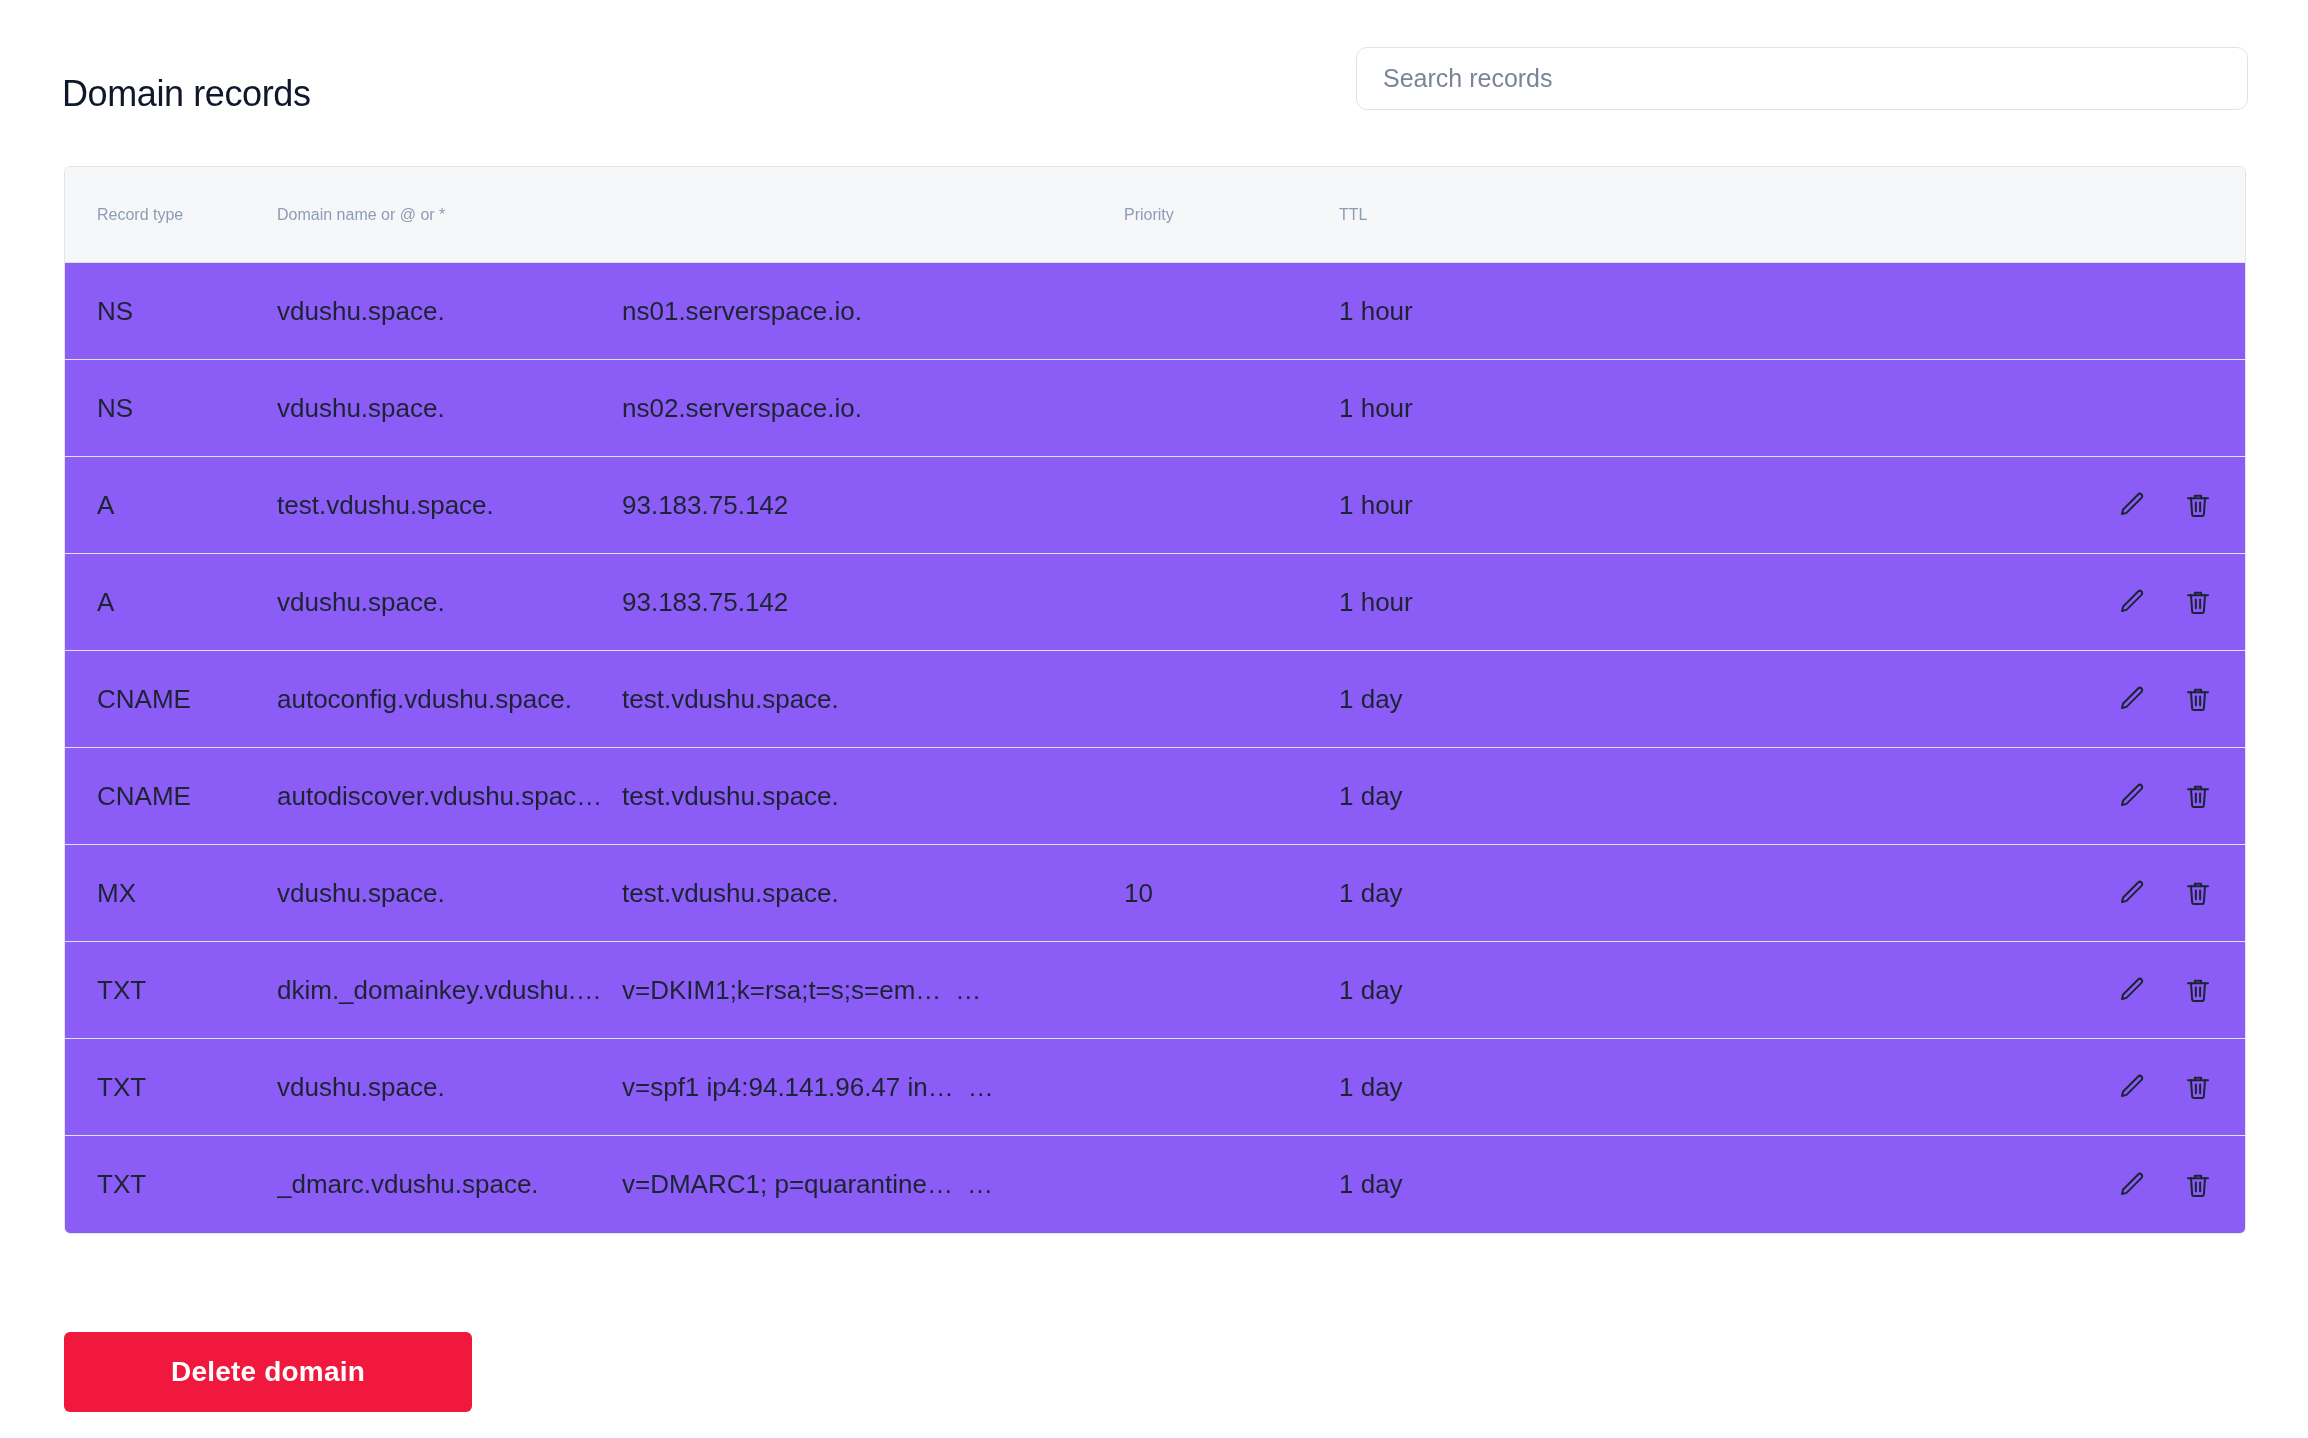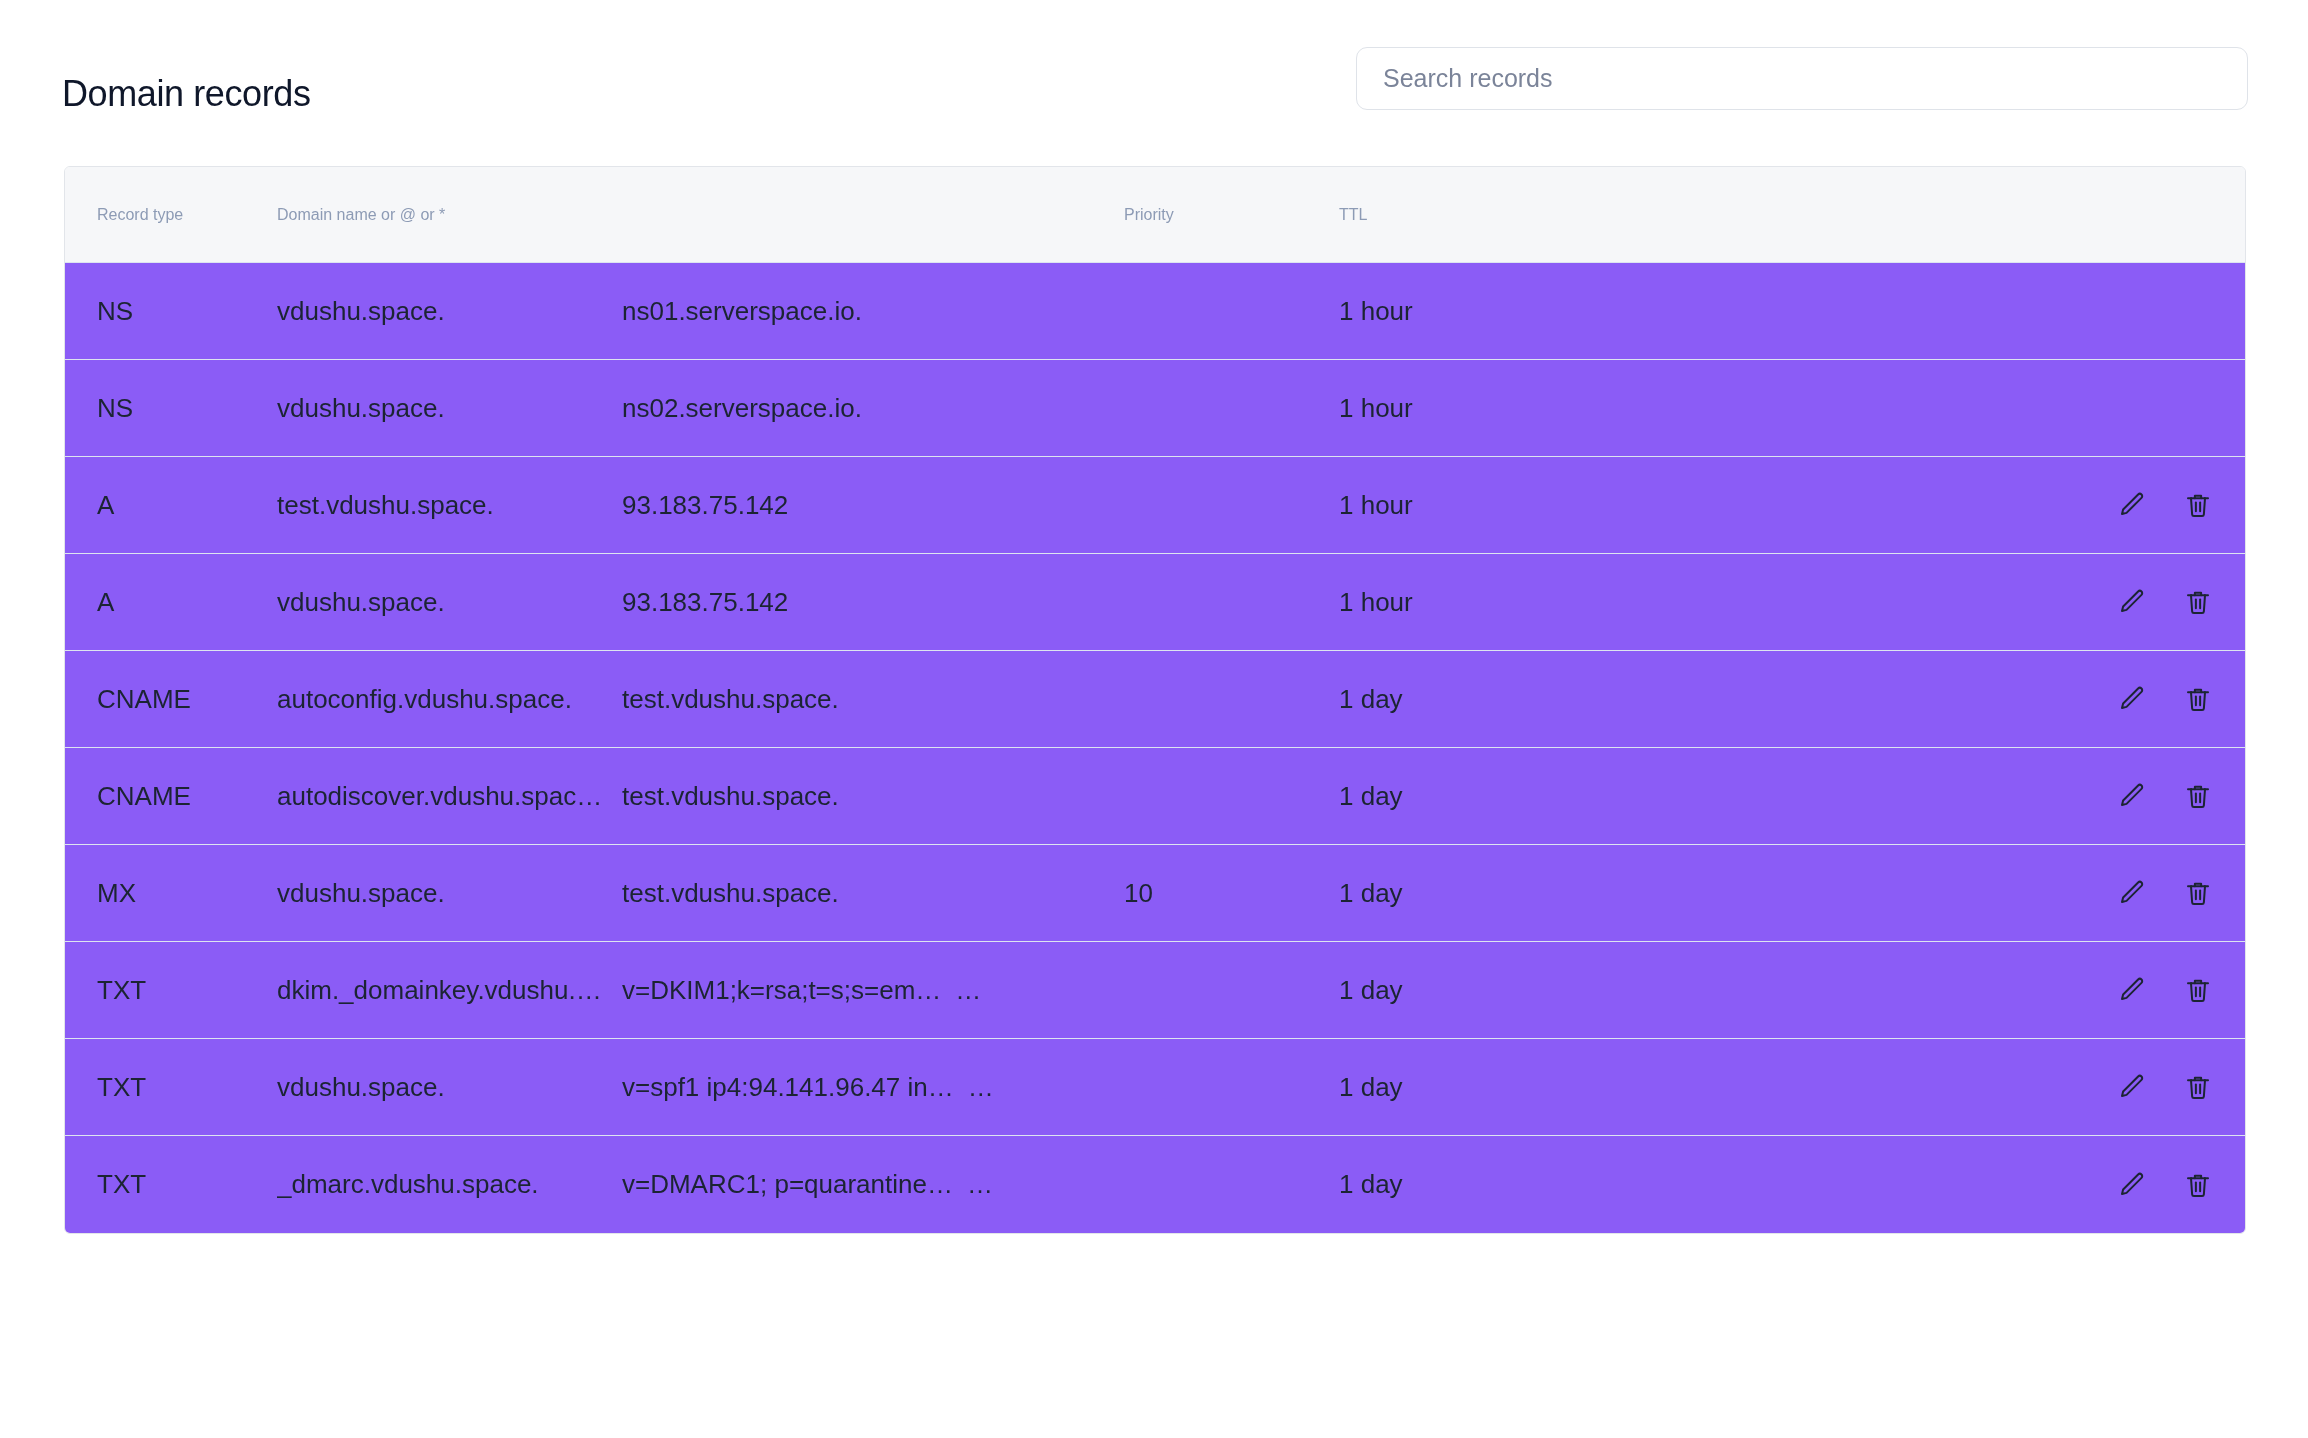--- a/index.html
+++ b/index.html
@@ -462,14 +462,15 @@
                     <path d="M13.7 10v7"></path>
                   </svg>
                 </span>
               </button>
             </div>
           </div>
         </div>
       </div>
   </div>
 
+  <button class="delete-domain-btn">Delete domain</button>
 
 </div>
 
 </body></html>

